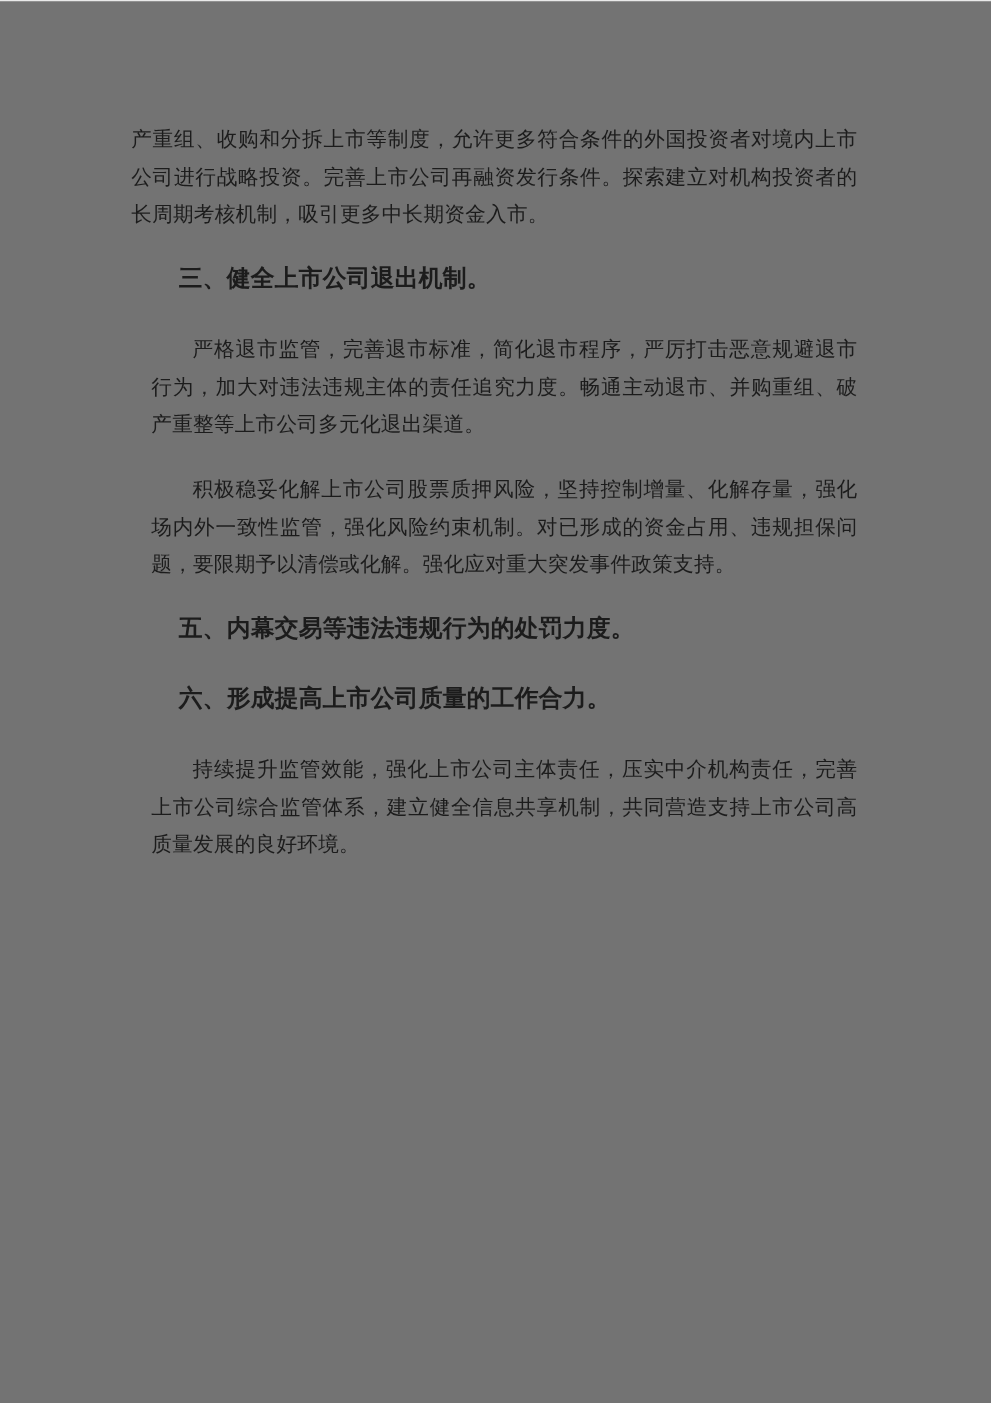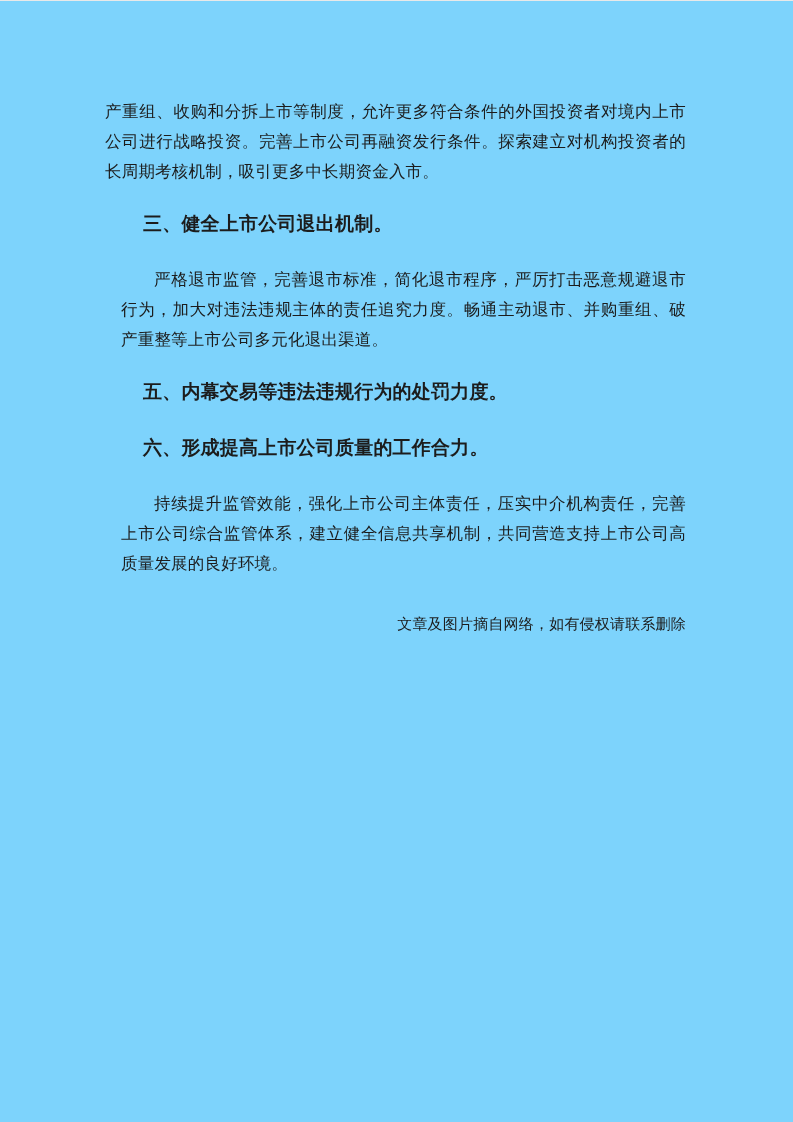--- a/index.html
+++ b/index.html
@@ -12,21 +12,21 @@
       height: 1122px;
       font-family: "Liberation Serif", "DejaVu Serif", serif;
       color: #1c1c1c;
       overflow: hidden;
     }
     .page {
       position: relative;
       box-sizing: border-box;
       width: 793px;
       height: 1122px;
-      background: #7dd3fc;
+      background: #737373;
       padding: 97px 107px 0 105px;
     }
     .page-top-border {
       position: absolute;
       top: 0;
       left: 0;
       width: 793px;
       height: 1px;
       background: #e9e9e9;
     }
@@ -63,20 +63,20 @@
 <body>
 
 <div class="page">
   <div class="page-top-border"></div>
 
   <p class="para">产重组、收购和分拆上市等制度，允许更多符合条件的外国投资者对境内上市公司进行战略投资。完善上市公司再融资发行条件。探索建立对机构投资者的长周期考核机制，吸引更多中长期资金入市。</p>
 
   <h2 class="heading">三、健全上市公司退出机制。</h2>
   <p class="para indent">严格退市监管，完善退市标准，简化退市程序，严厉打击恶意规避退市行为，加大对违法违规主体的责任追究力度。畅通主动退市、并购重组、破产重整等上市公司多元化退出渠道。</p>
 
+  <p class="para indent">积极稳妥化解上市公司股票质押风险，坚持控制增量、化解存量，强化场内外一致性监管，强化风险约束机制。对已形成的资金占用、违规担保问题，要限期予以清偿或化解。强化应对重大突发事件政策支持。</p>
 
   <h2 class="heading">五、内幕交易等违法违规行为的处罚力度。</h2>
 
   <h2 class="heading">六、形成提高上市公司质量的工作合力。</h2>
   <p class="para indent">持续提升监管效能，强化上市公司主体责任，压实中介机构责任，完善上市公司综合监管体系，建立健全信息共享机制，共同营造支持上市公司高质量发展的良好环境。</p>
 
-  <p class="footer-note">文章及图片摘自网络，如有侵权请联系删除</p>
 </div>
 
 </body></html>

